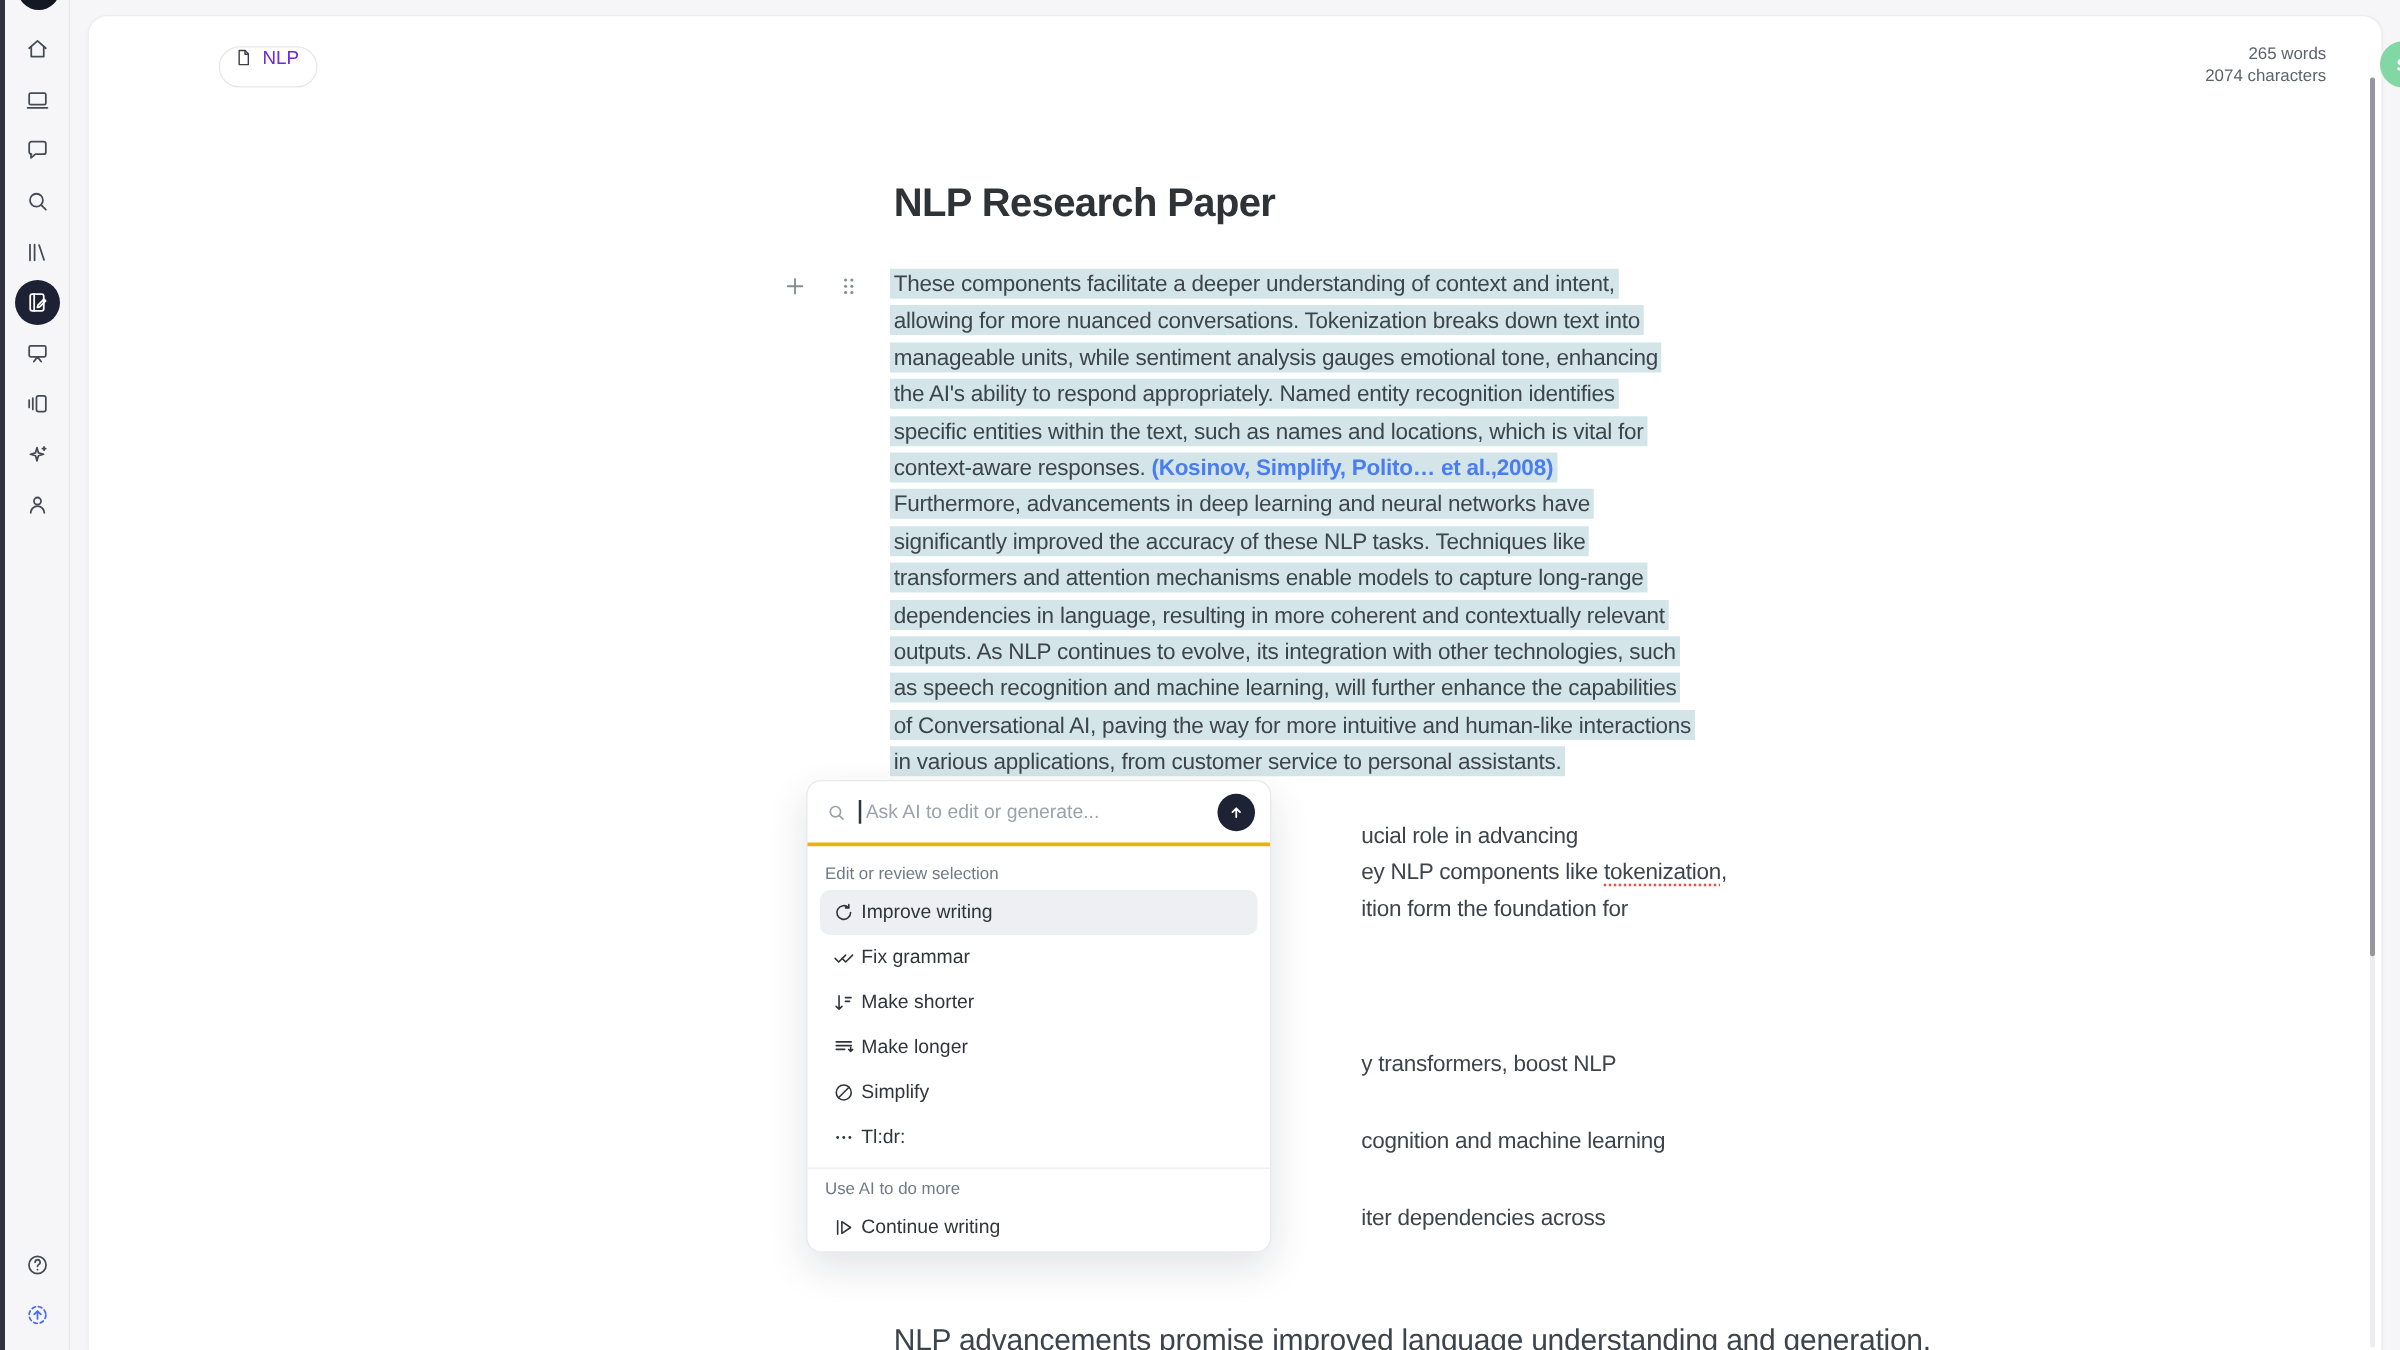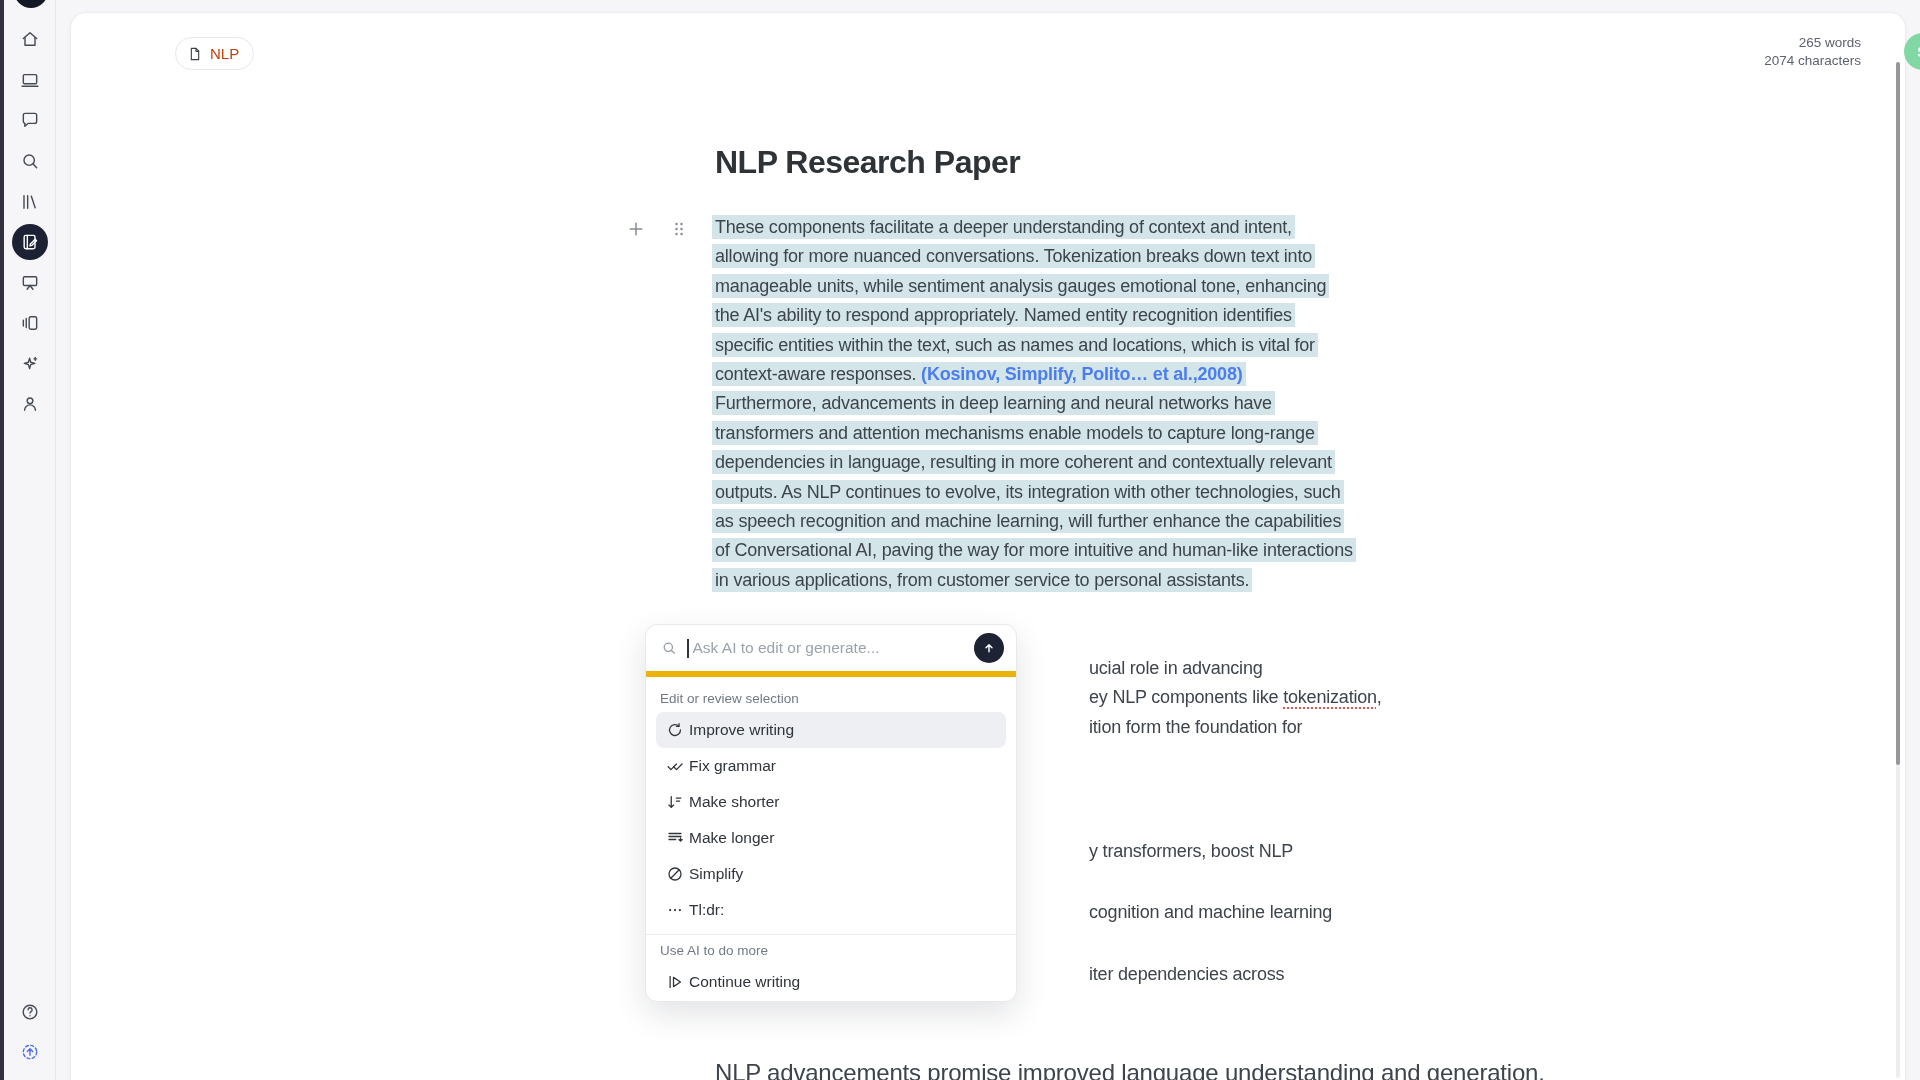--- a/index.html
+++ b/index.html
@@ -13,21 +13,21 @@
   .sidebar { position:absolute; left:4px; top:0; width:52px; height:1080px; background:#f6f6f8; border-right:1px solid #e8e8ec; z-index:4; }
   .side-avatar { position:absolute; left:10px; top:-26px; width:34px; height:34px; border-radius:50%; background:#141824; }
   .side-btn { position:absolute; left:50%; transform:translateX(-50%); width:36px; height:36px; display:flex; align-items:center; justify-content:center; border-radius:50%; cursor:pointer; color:#454b55; }
   .side-btn.active { background:#1d2134; color:#ffffff; }
   .side-btn svg { width:20px; height:20px; }
 
   
   .card { position:absolute; left:70px; top:12px; width:1836px; height:1068px; background:#ffffff; border:1px solid #ededf0; border-bottom:none; border-radius:16px 16px 0 0; box-shadow:0 1px 4px rgba(20,24,40,.04); }
 
   
-  .doc-chip { position:absolute; left:104px; top:24px; height:33px; padding:0 14px 0 11px; display:flex; align-items:center; gap:7px; background:#fff; border:1px solid #e7e7ea; border-radius:17px; font-size:15px; color:#c2410c; cursor:pointer; }
+  .doc-chip { position:absolute; left:104px; top:24px; height:33px; padding:0 14px 0 11px; display:flex; gap:7px; background:#fff; border:1px solid #e7e7ea; border-radius:17px; font-size:15px; color:#6d28d9; cursor:pointer; }
   .doc-chip svg { width:16px; height:16px; color:#3b4049; }
 
   
   .counts { position:absolute; left:1640px; top:21px; width:150px; text-align:right; font-size:13.5px; line-height:18px; color:#5c636d; }
   .sync-btn { position:absolute; left:1833px; top:20px; width:60px; height:37px; border:none; border-radius:19px; background:#81d8a4; color:#ffffff; font-size:14px; font-weight:bold; font-family:inherit; cursor:pointer; }
 
   
   .scroll-track { position:absolute; left:1896px; top:62px; width:4px; height:1016px; background:#ededf0; border-radius:2px; }
   .scroll-thumb { position:absolute; left:0; top:0; width:4px; height:703px; background:#96969d; border-radius:2px; cursor:pointer; }
 
@@ -44,21 +44,21 @@
   .citation { color:#4a7df0; font-weight:bold; }
 
   
   .frag { position:absolute; font-size:18px; letter-spacing:-0.2px; color:#3d444c; white-space:nowrap; }
   .frag-block { line-height:29.4px; }
   .misspell { text-decoration:underline dotted #e0524d; text-decoration-thickness:2px; text-underline-offset:4px; }
   .closing-line { position:absolute; left:644px; top:1046px; font-size:24px; letter-spacing:-0.2px; color:#3d444c; white-space:nowrap; }
 
   
   .ai-popup { position:absolute; left:645px; top:624px; width:372px; height:378px; background:#ffffff; border:1px solid #e9e9ec; border-radius:12px; box-shadow:0 12px 32px rgba(20,24,40,.12); z-index:10; display:flex; flex-direction:column; }
-  .ai-input-row { height:52px; flex:0 0 52px; display:flex; align-items:center; gap:4px; padding:0 12px 0 15px; border-bottom:6px solid #eab308; }
+  .ai-input-row { height:52px; flex:0 0 52px; display:flex; align-items:center; gap:4px; padding:0 12px 0 15px; border-bottom:3px solid #eab308; }
   .ai-input-row svg.mag { width:16px; height:16px; color:#98a0a8; flex:0 0 16px; }
   .caret { width:1.5px; height:19px; background:#2f353d; margin-left:6px; }
   .ai-input { border:none; outline:none; flex:1; font-size:15.5px; font-family:inherit; color:#2f353d; background:transparent; }
   .ai-input::placeholder { color:#9aa2ab; }
   .ai-send { width:30px; height:30px; border:none; border-radius:50%; background:#1d2235; display:flex; align-items:center; justify-content:center; cursor:pointer; flex:0 0 30px; }
   .ai-send svg { width:16px; height:16px; color:#ffffff; }
   .ai-body { padding:6px 10px 8px; }
   .ai-section { font-size:13.5px; color:#717a84; padding:8px 4px 6px; }
   .ai-item { height:36px; display:flex; align-items:center; gap:5px; padding:0 10px; border-radius:8px; font-size:15.5px; color:#2f353b; cursor:pointer; }
   .ai-item.hover { background:#edeff2; }
@@ -211,20 +211,21 @@
   </div>
 
   <div class="paragraph" id="selected-paragraph">
       <div class="pline"><span class="hl">These components facilitate a deeper understanding of context and intent,</span></div>
       <div class="pline"><span class="hl">allowing for more nuanced conversations. Tokenization breaks down text into</span></div>
       <div class="pline"><span class="hl">manageable units, while sentiment analysis gauges emotional tone, enhancing</span></div>
       <div class="pline"><span class="hl">the AI's ability to respond appropriately. Named entity recognition identifies</span></div>
       <div class="pline"><span class="hl">specific entities within the text, such as names and locations, which is vital for</span></div>
       <div class="pline"><span class="hl">context-aware responses. <span class="citation">(Kosinov, Simplify, Polito… et al.,2008)</span></span></div>
       <div class="pline"><span class="hl">Furthermore, advancements in deep learning and neural networks have</span></div>
+      <div class="pline"><span class="hl">significantly improved the accuracy of these NLP tasks. Techniques like</span></div>
       <div class="pline"><span class="hl">transformers and attention mechanisms enable models to capture long-range</span></div>
       <div class="pline"><span class="hl">dependencies in language, resulting in more coherent and contextually relevant</span></div>
       <div class="pline"><span class="hl">outputs. As NLP continues to evolve, its integration with other technologies, such</span></div>
       <div class="pline"><span class="hl">as speech recognition and machine learning, will further enhance the capabilities</span></div>
       <div class="pline"><span class="hl">of Conversational AI, paving the way for more intuitive and human-like interactions</span></div>
       <div class="pline"><span class="hl">in various applications, from customer service to personal assistants.</span></div>
     </div>
 
   <div class="frag frag-block" style="left:1018px; top:641px;">
     <div>ucial role in advancing</div>

